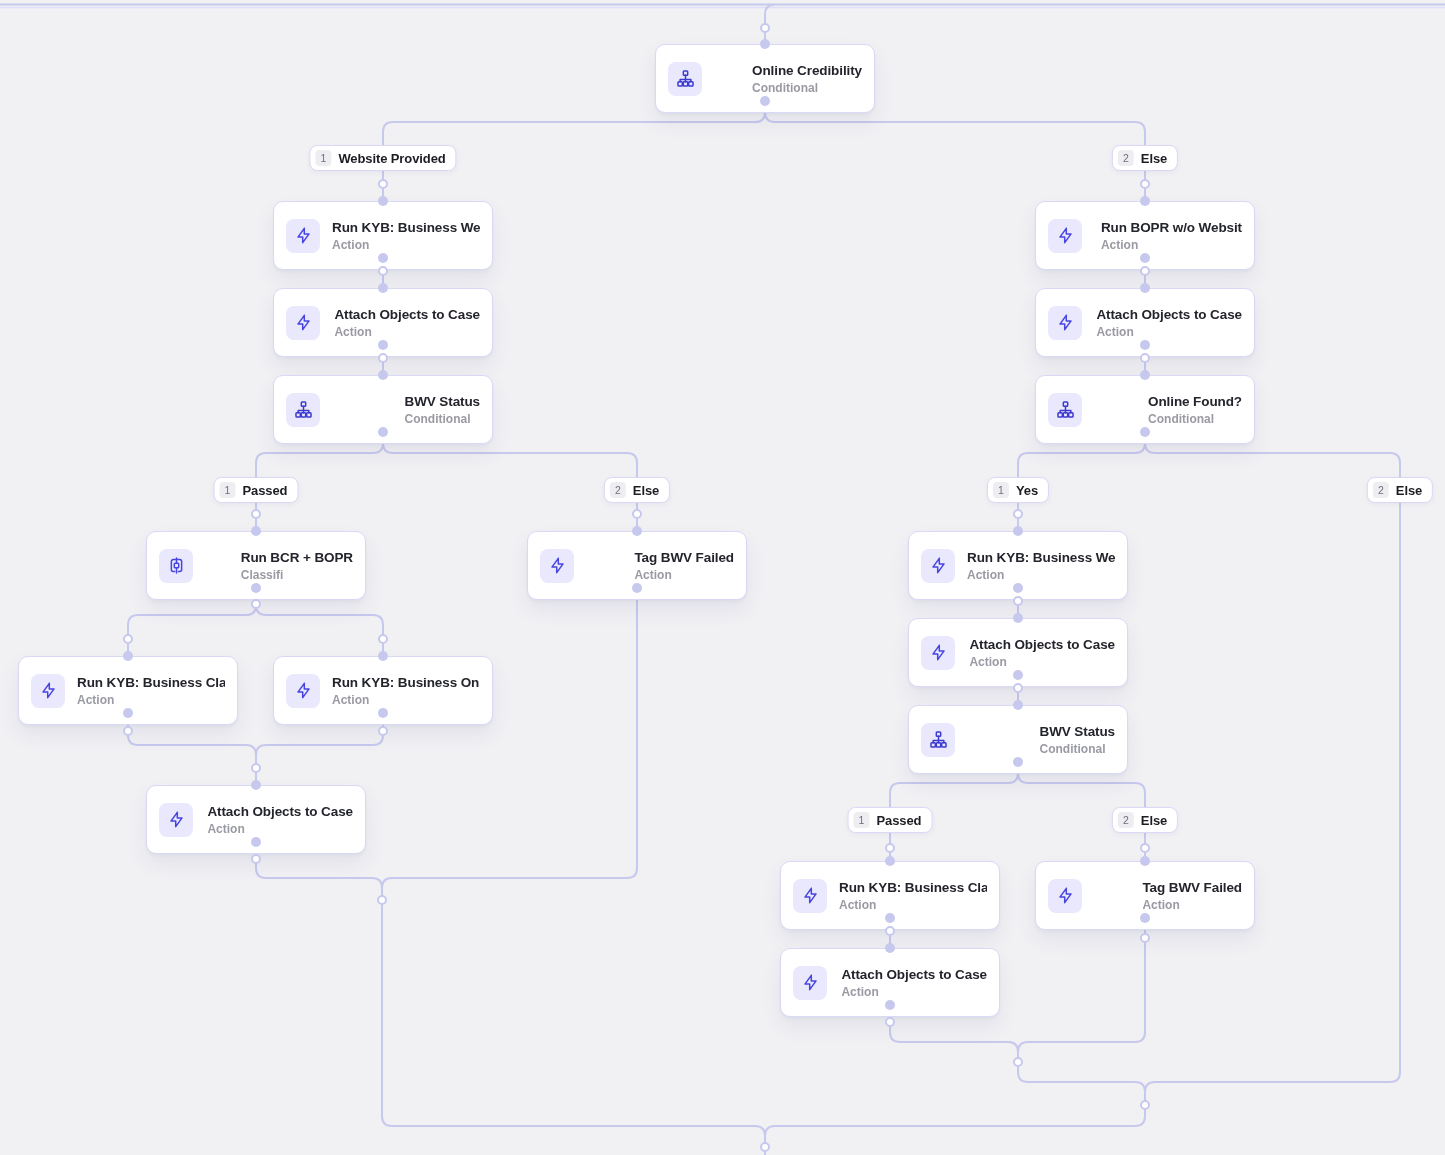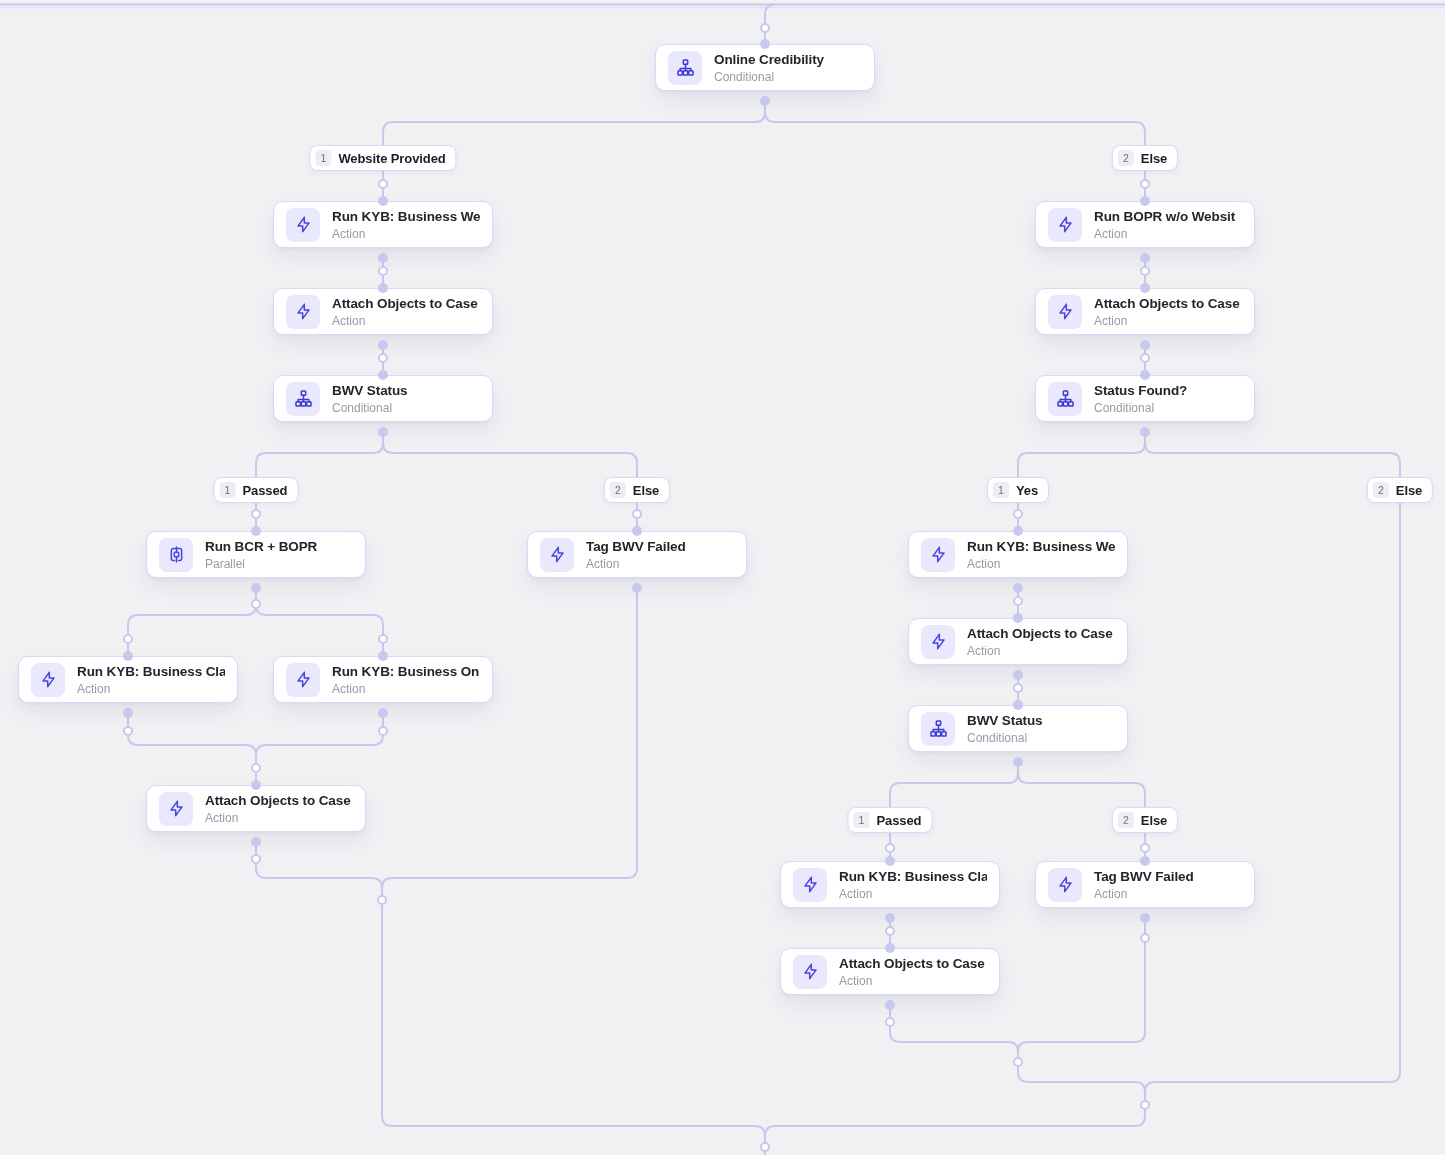--- a/index.html
+++ b/index.html
@@ -4,36 +4,37 @@
 <style>
   html,body{margin:0;padding:0;}
   body{
     width:1445px;height:1155px;overflow:hidden;position:relative;
     background:#f1f1f4;
     font-family:"Liberation Sans","DejaVu Sans",sans-serif;
   }
   #canvas{position:absolute;inset:0;width:1445px;height:1155px;}
   #wires{position:absolute;left:0;top:0;z-index:0;}
   .node{
-    position:absolute;width:220px;height:47px;box-sizing:border-box;
+    position:absolute;width:220px;height:69px;box-sizing:border-box;
     background:#ffffff;border:1.5px solid #d9d8f6;border-radius:10px;
     display:flex;align-items:center;gap:12px;padding:0 12px;
     box-shadow:0 2px 3px rgba(99,99,150,.05),0 10px 18px rgba(99,99,150,.10);
     z-index:2;
+    justify-content:space-between;
   }
   .tile{
     width:34px;height:34px;border-radius:8px;background:#e9e8fc;
     display:flex;align-items:center;justify-content:center;flex:0 0 auto;
   }
   .txt{min-width:0;}
   .title{
     font-size:13.5px;font-weight:bold;color:#24252c;line-height:17px;
     white-space:nowrap;overflow:hidden;letter-spacing:-0.1px;
   }
-  .sub{font-size:12px;color:#9a9aa4;line-height:15px;margin-top:2px;}
+  .sub{font-size:12px;color:#9a9aa4;line-height:15px;margin-top:2px;font-weight:bold;}
   .pill{
     position:absolute;transform:translate(-50%,-50%);
     display:flex;align-items:center;gap:7px;
     background:#ffffff;border:1.5px solid #d9d8f6;border-radius:8px;
     padding:4px 10px 4px 5px;
     box-shadow:0 2px 5px rgba(99,99,150,.08);
     z-index:2;white-space:nowrap;
   }
   .chip{
     width:16px;height:16px;border-radius:4px;background:#eeeef2;
@@ -141,21 +142,21 @@
       </div>
       <div class="node" style="left: 146px; top: 531px;">
         <div class="tile">
           <svg width="19" height="19" viewBox="0 0 24 24" fill="none" stroke="#4744e0" stroke-width="1.9" stroke-linecap="round" stroke-linejoin="round">
             <rect x="9.25" y="9.25" width="5.5" height="5.5" rx="1"></rect>
             <path d="M12 2.5v6.75M12 14.75v6.75M12 4.5H8a2.5 2.5 0 0 0-2.5 2.5v10A2.5 2.5 0 0 0 8 19.5h1.5M12 4.5h4a2.5 2.5 0 0 1 2.5 2.5v10a2.5 2.5 0 0 1-2.5 2.5h-1.5"></path>
           </svg>
         </div>
         <div class="txt">
           <div class="title">Run BCR + BOPR</div>
-          <div class="sub">Parallel</div>
+          <div class="sub">Classifi</div>
         </div>
       </div>
       <div class="node" style="left: 527px; top: 531px;">
         <div class="tile">
           <svg width="19" height="19" viewBox="0 0 24 24" fill="none" stroke="#4744e0" stroke-width="1.9" stroke-linecap="round" stroke-linejoin="round">
             <path d="M13 3l0 7l6 0l-8 11l0 -7l-6 0l8 -11"></path>
           </svg>
         </div>
         <div class="txt">
           <div class="title">Tag BWV Failed</div>
@@ -221,21 +222,21 @@
         <div class="tile">
           <svg width="19" height="19" viewBox="0 0 24 24" fill="none" stroke="#3c3acf" stroke-width="1.9" stroke-linecap="round" stroke-linejoin="round">
             <rect x="9.25" y="2.5" width="5.5" height="5.5" rx="1"></rect>
             <rect x="2.5" y="16" width="5.5" height="5.5" rx="1"></rect>
             <rect x="9.25" y="16" width="5.5" height="5.5" rx="1"></rect>
             <rect x="16" y="16" width="5.5" height="5.5" rx="1"></rect>
             <path d="M12 8v8M5.25 16v-2.75h13.5V16"></path>
           </svg>
         </div>
         <div class="txt">
-          <div class="title">Status Found?</div>
+          <div class="title">Online Found?</div>
           <div class="sub">Conditional</div>
         </div>
       </div>
       <div class="node" style="left: 908px; top: 531px;">
         <div class="tile">
           <svg width="19" height="19" viewBox="0 0 24 24" fill="none" stroke="#4744e0" stroke-width="1.9" stroke-linecap="round" stroke-linejoin="round">
             <path d="M13 3l0 7l6 0l-8 11l0 -7l-6 0l8 -11"></path>
           </svg>
         </div>
         <div class="txt">

